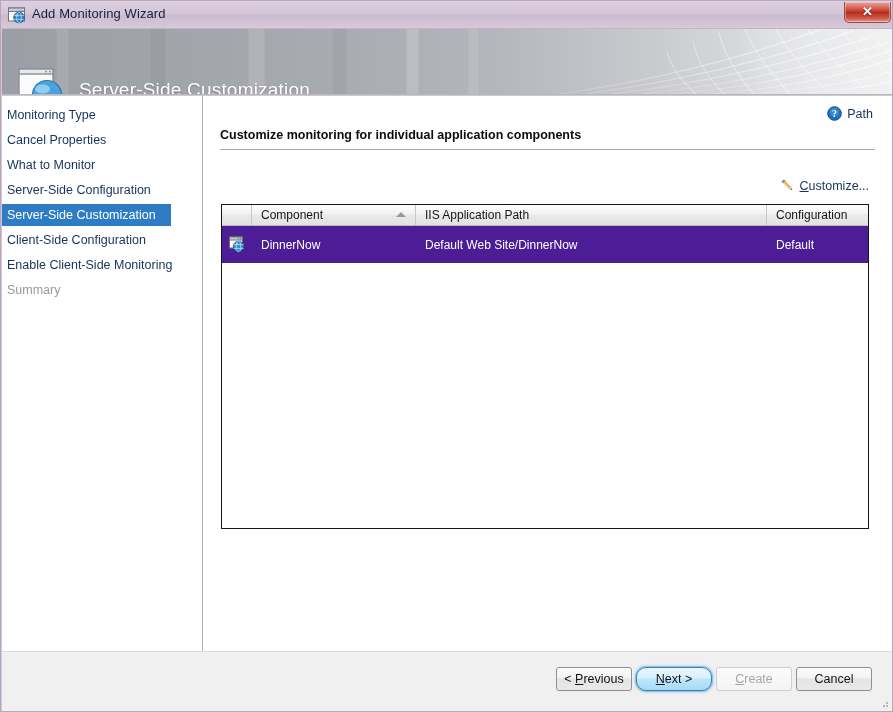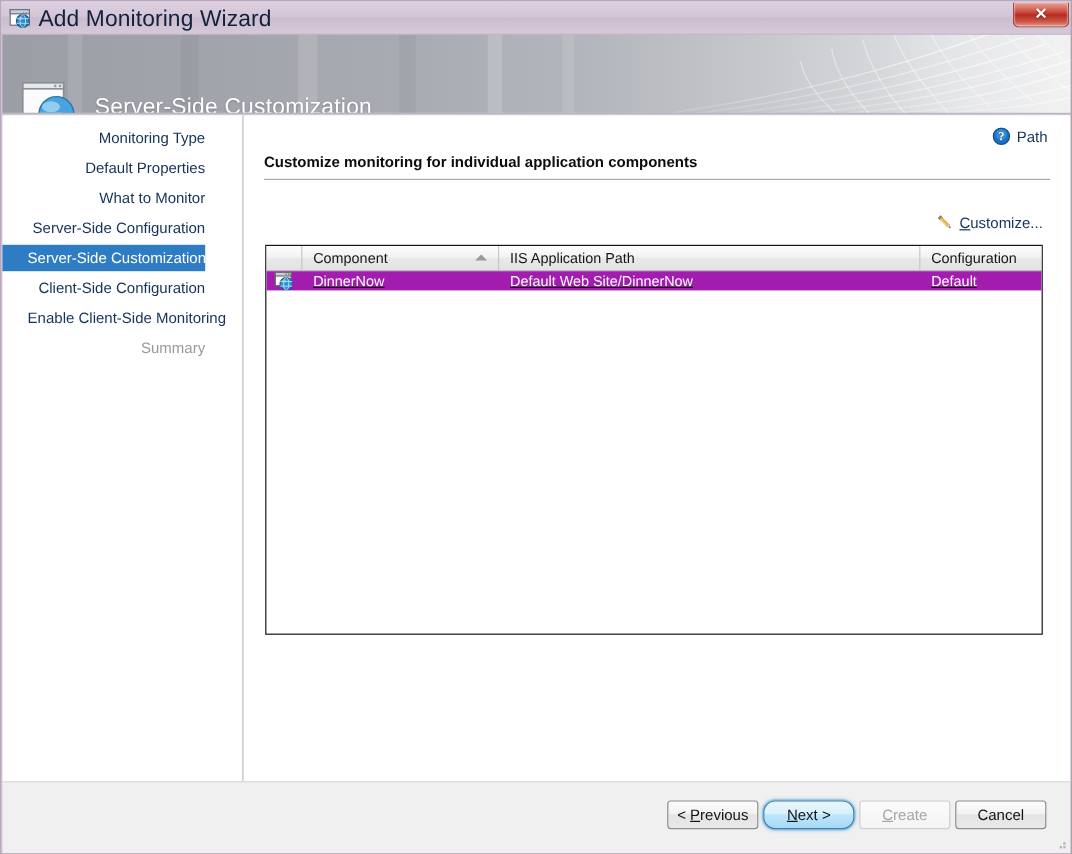--- a/index.html
+++ b/index.html
@@ -34,21 +34,21 @@
     box-sizing: border-box;
   }
   .titlebar-icon {
     position: absolute;
     left: 6px; top: 5px;
     width: 20px; height: 19px;
   }
   .titlebar-text {
     position: absolute;
     left: 31px; top: 5px;
-    font-size: 19px;
+    font-size: 13px;
     color: #13213c;
     letter-spacing: .1px;
     white-space: nowrap;
   }
   .close-btn {
     position: absolute;
     right: 3px; top: 1px;
     width: 47px; height: 21px;
     border-radius: 0 0 5px 5px;
     background: linear-gradient(to bottom, #e8a49c 0%, #dd7f72 18%, #c4392c 47%, #b52a1d 52%, #cf5b4c 82%, #e59b92 100%);
@@ -124,26 +124,25 @@
     background: #ffffff;
     border-right: 1px solid #b0b0b0;
     box-sizing: border-box;
   }
   .nav-item {
     position: absolute;
     left: 0;
     width: 169px;
     height: 22px;
     line-height: 22px;
-    padding-left: 21px;
+    padding-left: 5px;
     font-size: 12.5px;
     color: #16335c;
     white-space: nowrap;
     box-sizing: border-box;
-    text-align: right;
   }
   .nav-item.selected {
     background: #2e7cc4;
     color: #ffffff;
   }
   .nav-item.disabled {
     color: #9a9a9a;
   }
 
   .content {
@@ -227,23 +226,22 @@
   .sort-arrow {
     position: absolute;
     right: 9px; top: 7px;
     width: 0; height: 0;
     border-left: 5px solid transparent;
     border-right: 5px solid transparent;
     border-bottom: 5px solid #9a9a9a;
   }
   .grid-row {
     display: flex;
-    height: 16px;
-    background: #a21caf;
-    text-decoration: underline;
+    height: 37px;
+    background: #4c1d95;
   }
   .cell {
     display: flex;
     align-items: center;
     font-size: 12px;
     color: #ffffff;
     padding-left: 9px;
     box-sizing: border-box;
     white-space: nowrap;
     overflow: hidden;
@@ -376,21 +374,21 @@
         <circle cx="29" cy="28" r="14.5" fill="none" stroke="#2a79ad" stroke-width="1.2"></circle>
         <ellipse cx="24.5" cy="22" rx="7.5" ry="4.6" fill="#a8dbf5" opacity=".75"></ellipse>
         <ellipse cx="33" cy="36" rx="7" ry="4" fill="#2f86c4" opacity=".45"></ellipse>
       </svg>
     </span>
     <span class="banner-title">Server-Side Customization</span>
   </div>
 
   <div class="sidebar">
     <div class="nav-item" style="top:8px">Monitoring Type</div>
-    <div class="nav-item" style="top:33px">Default Properties</div>
+    <div class="nav-item" style="top:33px">Cancel Properties</div>
     <div class="nav-item" style="top:58px">What to Monitor</div>
     <div class="nav-item" style="top:83px">Server-Side Configuration</div>
     <div class="nav-item selected" style="top:108px">Server-Side Customization</div>
     <div class="nav-item" style="top:158px">Enable Client-Side Monitoring</div>
     <div class="nav-item" style="top:133px">Client-Side Configuration</div>
     <div class="nav-item disabled" style="top:183px">Summary</div>
   </div>
 
   <div class="content">
 

